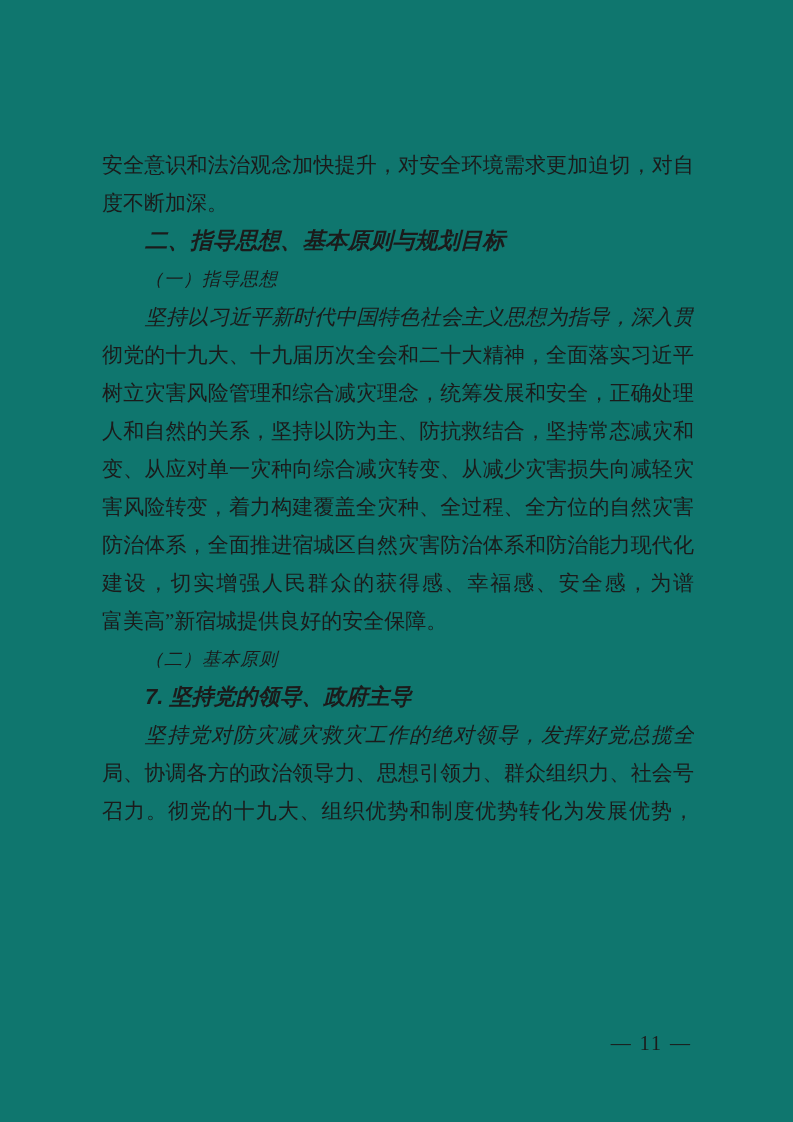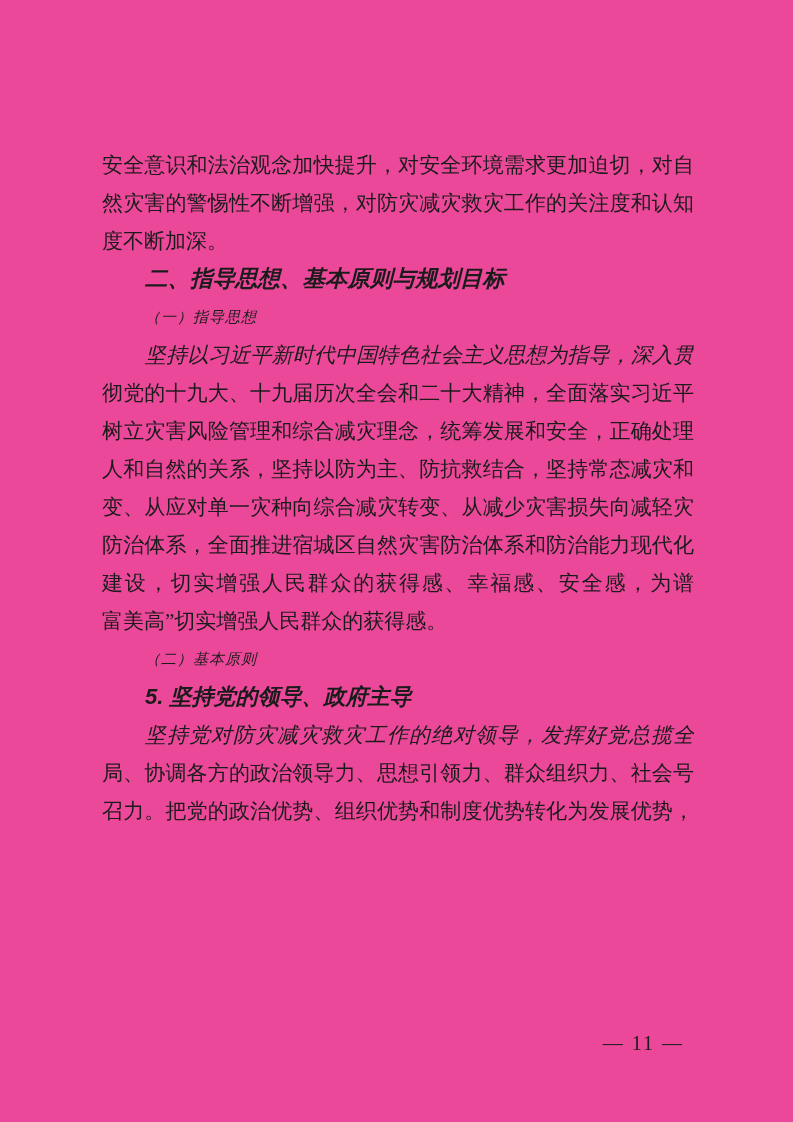--- a/index.html
+++ b/index.html
@@ -4,21 +4,21 @@
 <style>
   html, body {
     margin: 0;
     padding: 0;
     background: #ffffff;
   }
   .page {
     position: relative;
     width: 793px;
     height: 1122px;
-    background: #ec4899;
+    background: #0f766e;
     overflow: hidden;
     font-family: "Liberation Serif", "DejaVu Serif", serif;
     color: #1b1b1b;
   }
   .text-block {
     position: absolute;
     left: 102px;
     top: 146px;
     width: 592px;
   }
@@ -35,57 +35,57 @@
   .line.indent {
     text-indent: 43px;
     font-style: italic;
   }
   .line.heading1 {
     font-family: "Liberation Sans", "DejaVu Sans", sans-serif;
     font-weight: bold;
     font-size: 22.5px;
   }
   .line.heading2 {
-    font-size: 15px;
+    font-size: 18px;
     letter-spacing: 1px;
   }
   .line.heading3 {
     font-family: "Liberation Sans", "DejaVu Sans", sans-serif;
     font-weight: bold;
     font-size: 22px;
   }
   .page-number {
     position: absolute;
-    left: 92px;
+    left: 100px;
     top: 1032px;
     width: 592px;
     text-align: right;
     font-size: 20px;
     color: #1b1b1b;
     letter-spacing: 2px;
   }
 </style>
 </head>
 <body>
 
 <div class="page">
   <div class="text-block">
       <div class="line body justify">安全意识和法治观念加快提升，对安全环境需求更加迫切，对自</div>
-      <div class="line body justify">然灾害的警惕性不断增强，对防灾减灾救灾工作的关注度和认知</div>
       <div class="line body">度不断加深。</div>
       <div class="line heading1 indent">二、指导思想、基本原则与规划目标</div>
       <div class="line heading2 indent">（一）指导思想</div>
       <div class="line body justify indent">坚持以习近平新时代中国特色社会主义思想为指导，深入贯</div>
       <div class="line body justify">彻党的十九大、十九届历次全会和二十大精神，全面落实习近平</div>
       <div class="line body justify">树立灾害风险管理和综合减灾理念，统筹发展和安全，正确处理</div>
       <div class="line body justify">人和自然的关系，坚持以防为主、防抗救结合，坚持常态减灾和</div>
       <div class="line body justify">变、从应对单一灾种向综合减灾转变、从减少灾害损失向减轻灾</div>
+      <div class="line body justify">害风险转变，着力构建覆盖全灾种、全过程、全方位的自然灾害</div>
       <div class="line body justify">防治体系，全面推进宿城区自然灾害防治体系和防治能力现代化</div>
       <div class="line body justify">建设，切实增强人民群众的获得感、幸福感、安全感，为谱写“强</div>
-      <div class="line body">富美高”切实增强人民群众的获得感。</div>
+      <div class="line body">富美高”新宿城提供良好的安全保障。</div>
       <div class="line heading2 indent">（二）基本原则</div>
-      <div class="line heading3 indent">5. 坚持党的领导、政府主导</div>
+      <div class="line heading3 indent">7. 坚持党的领导、政府主导</div>
       <div class="line body justify indent">坚持党对防灾减灾救灾工作的绝对领导，发挥好党总揽全</div>
       <div class="line body justify">局、协调各方的政治领导力、思想引领力、群众组织力、社会号</div>
-      <div class="line body justify">召力。把党的政治优势、组织优势和制度优势转化为发展优势，</div>
+      <div class="line body justify">召力。彻党的十九大、组织优势和制度优势转化为发展优势，</div>
     </div>
   <div class="page-number">— 11 —</div>
 </div>
 
 </body></html>

